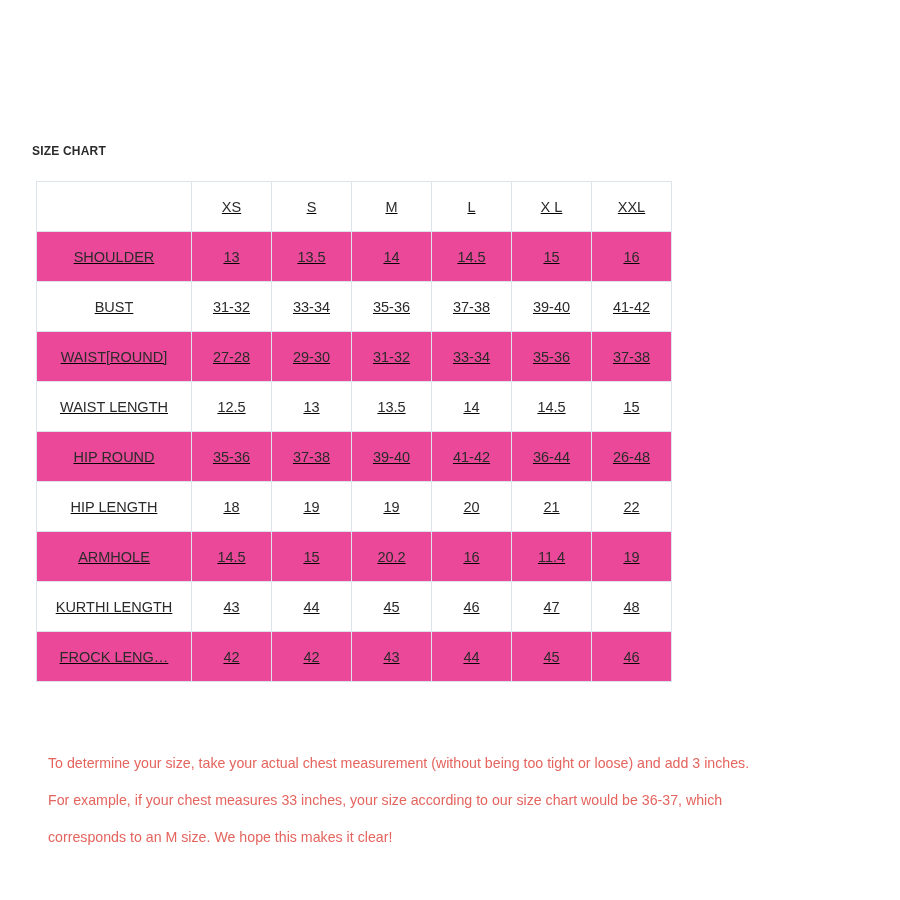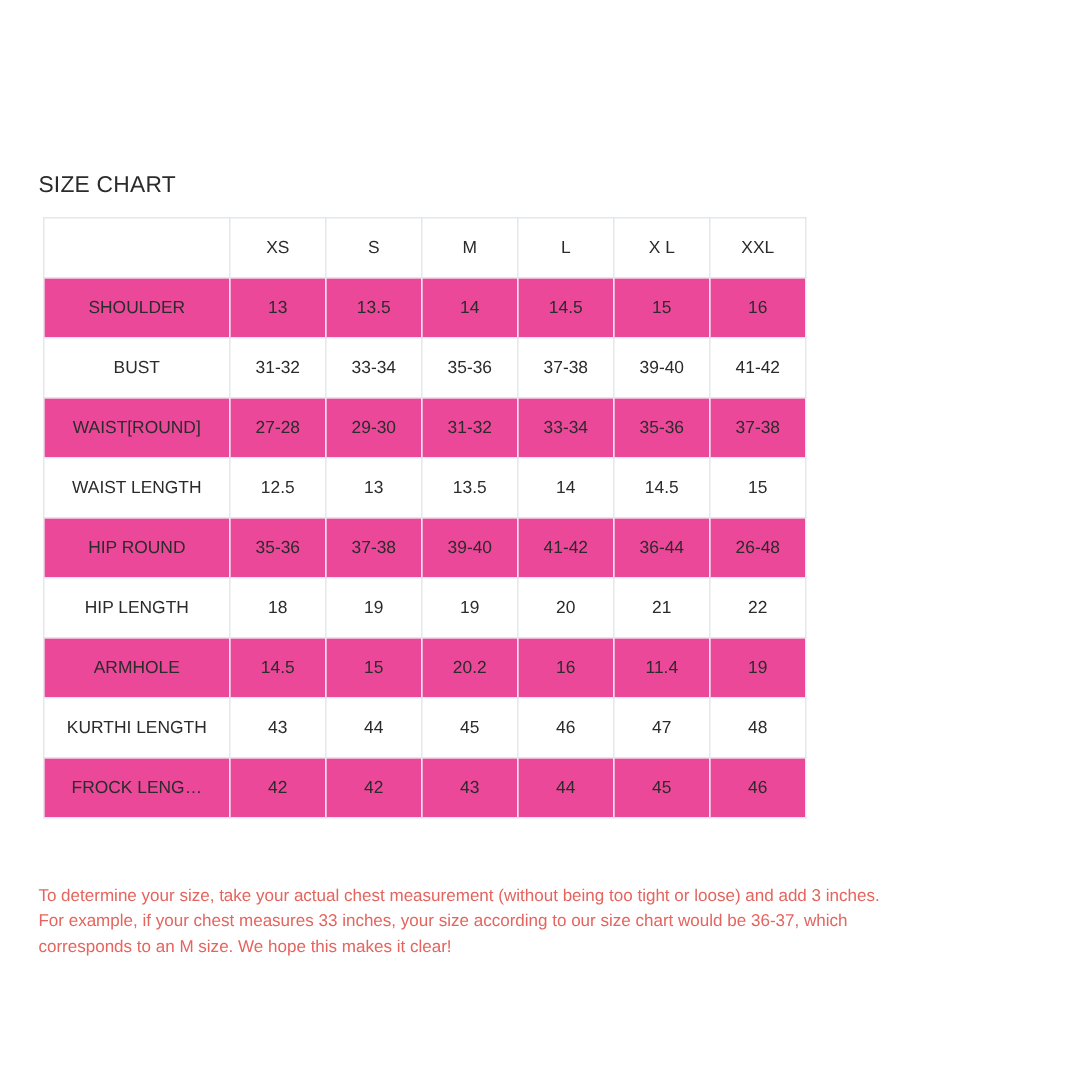--- a/index.html
+++ b/index.html
@@ -23,33 +23,34 @@
     width: 900px;
     height: 900px;
     background: #ffffff;
   }
 
   
   #size-chart-title {
     position: absolute;
     left: 32px;
     top: 144px;
-    font-size: 19px;
+    font-size: 12px;
     letter-spacing: 0.2px;
     color: #2b2b2b;
-    font-weight: 400;
+    font-weight: 700;
     white-space: nowrap;
   }
 
   
   #size-table-wrap {
     position: absolute;
     left: 36px;
     top: 181px;
     width: 635px;
+    text-decoration: underline;
   }
 
   table.size-table {
     border-collapse: collapse;
     table-layout: fixed;
     width: 635px;
     background: #ffffff;
   }
 
   table.size-table col.label-col { width: 155px; }
@@ -90,21 +91,21 @@
     position: absolute;
     left: 32px;
     top: 737px;
     width: 856px;
     color: #e4645e;
     font-size: 14.2px;
     line-height: 21px;
     font-weight: 400;
   }
   #size-note p {
-    margin: 0;
+    margin: 16px;
   }
 </style>
 </head>
 <body>
 
 <div id="page">
 
   <div id="size-chart-title">SIZE CHART</div>
 
   <div id="size-table-wrap">

